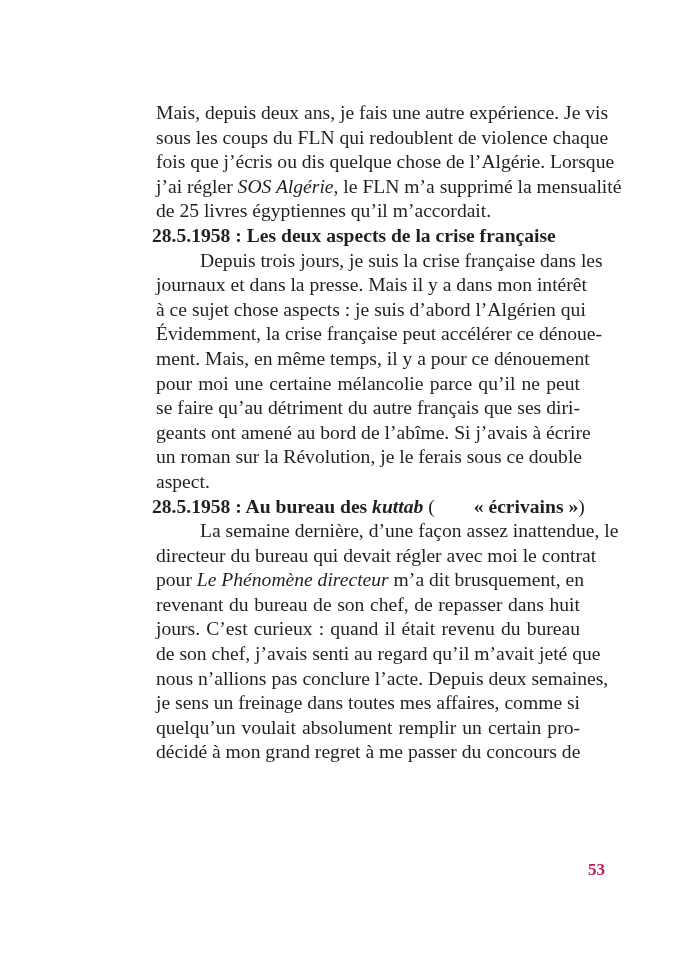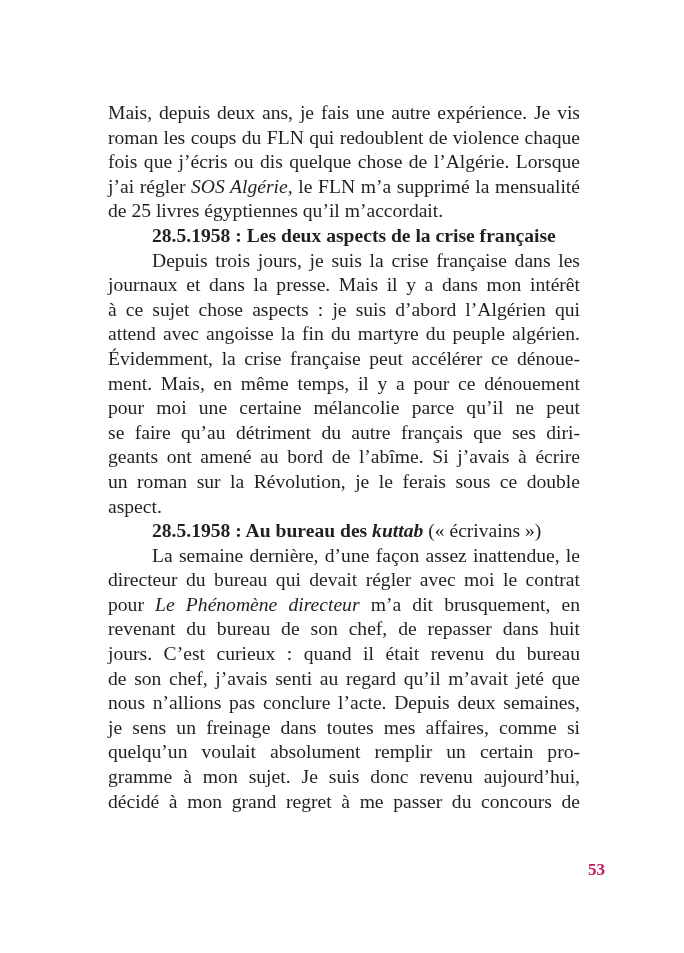--- a/index.html
+++ b/index.html
@@ -22,39 +22,41 @@
       font-size: 19.6px;
       line-height: 24.6px;
       color: #231f20;
     }
     .line {
       display: block;
       white-space: nowrap;
       text-align: justify;
       text-align-last: justify;
       height: 24.6px;
+      margin-left: 48px;
     }
     .line.last {
       text-align-last: left;
     }
     .line.indent {
       padding-left: 44px;
     }
     .heading {
       display: block;
       white-space: nowrap;
       font-weight: bold;
       padding-left: 44px;
       height: 24.6px;
     }
     .heading .paren {
       font-weight: normal;
     }
     .heading .quote-bold {
-      font-weight: normal;
+      font-weight: bold;
+      margin-left: 39px;
     }
     em, i {
       font-style: italic;
     }
     .page-number {
       position: absolute;
       left: 588px;
       top: 860px;
       font-family: "Liberation Serif", "DejaVu Serif", serif;
       font-weight: bold;
@@ -62,51 +64,49 @@
       color: #be185d;
     }
   </style>
 </head>
 <body>
 
 <div class="page">
 
   <div>
     <span class="line">Mais, depuis deux ans, je fais une autre expérience. Je vis</span>
-    <span class="line">roman les coups du FLN qui redoublent de violence chaque</span>
+    <span class="line">sous les coups du FLN qui redoublent de violence chaque</span>
     <span class="line">fois que j’écris ou dis quelque chose de l’Algérie. Lorsque</span>
     <span class="line"><span>j’ai régler </span><em>SOS Algérie</em><span>, le FLN m’a supprimé la mensualité</span></span>
     <span class="line last">de 25 livres égyptiennes qu’il m’accordait.</span>
   </div>
 
   <div>
     <span class="heading">28.5.1958 : Les deux aspects de la crise française</span>
     <span class="line indent">Depuis trois jours, je suis la crise française dans les</span>
     <span class="line">journaux et dans la presse. Mais il y a dans mon intérêt</span>
     <span class="line">à ce sujet chose aspects : je suis d’abord l’Algérien qui</span>
-    <span class="line">attend avec angoisse la fin du martyre du peuple algérien.</span>
     <span class="line">Évidemment, la crise française peut accélérer ce dénoue-</span>
     <span class="line">ment. Mais, en même temps, il y a pour ce dénouement</span>
     <span class="line">pour moi une certaine mélancolie parce qu’il ne peut</span>
     <span class="line">se faire qu’au détriment du autre français que ses diri-</span>
     <span class="line">geants ont amené au bord de l’abîme. Si j’avais à écrire</span>
     <span class="line">un roman sur la Révolution, je le ferais sous ce double</span>
     <span class="line last">aspect.</span>
   </div>
 
   <div>
     <span class="heading"><span>28.5.1958 : Au bureau des </span><em>kuttab</em><span class="paren"> (</span><span class="quote-bold">« écrivains »</span><span class="paren">)</span></span>
     <span class="line indent">La semaine dernière, d’une façon assez inattendue, le</span>
     <span class="line">directeur du bureau qui devait régler avec moi le contrat</span>
     <span class="line"><span>pour </span><em>Le Phénomène directeur</em><span> m’a dit brusquement, en</span></span>
     <span class="line">revenant du bureau de son chef, de repasser dans huit</span>
     <span class="line">jours. C’est curieux : quand il était revenu du bureau</span>
     <span class="line">de son chef, j’avais senti au regard qu’il m’avait jeté que</span>
     <span class="line">nous n’allions pas conclure l’acte. Depuis deux semaines,</span>
     <span class="line">je sens un freinage dans toutes mes affaires, comme si</span>
     <span class="line">quelqu’un voulait absolument remplir un certain pro-</span>
-    <span class="line">gramme à mon sujet. Je suis donc revenu aujourd’hui,</span>
     <span class="line">décidé à mon grand regret à me passer du concours de</span>
   </div>
 
 </div>
 
 <div class="page-number">53</div>
 
 </body></html>

